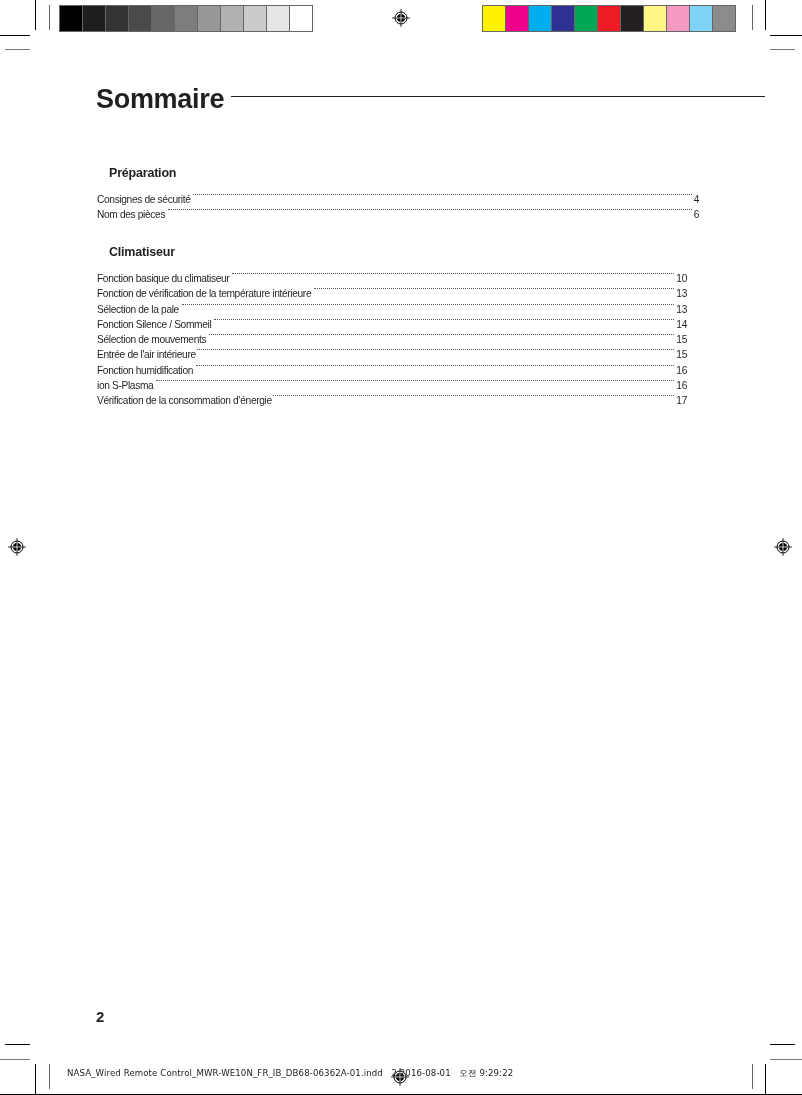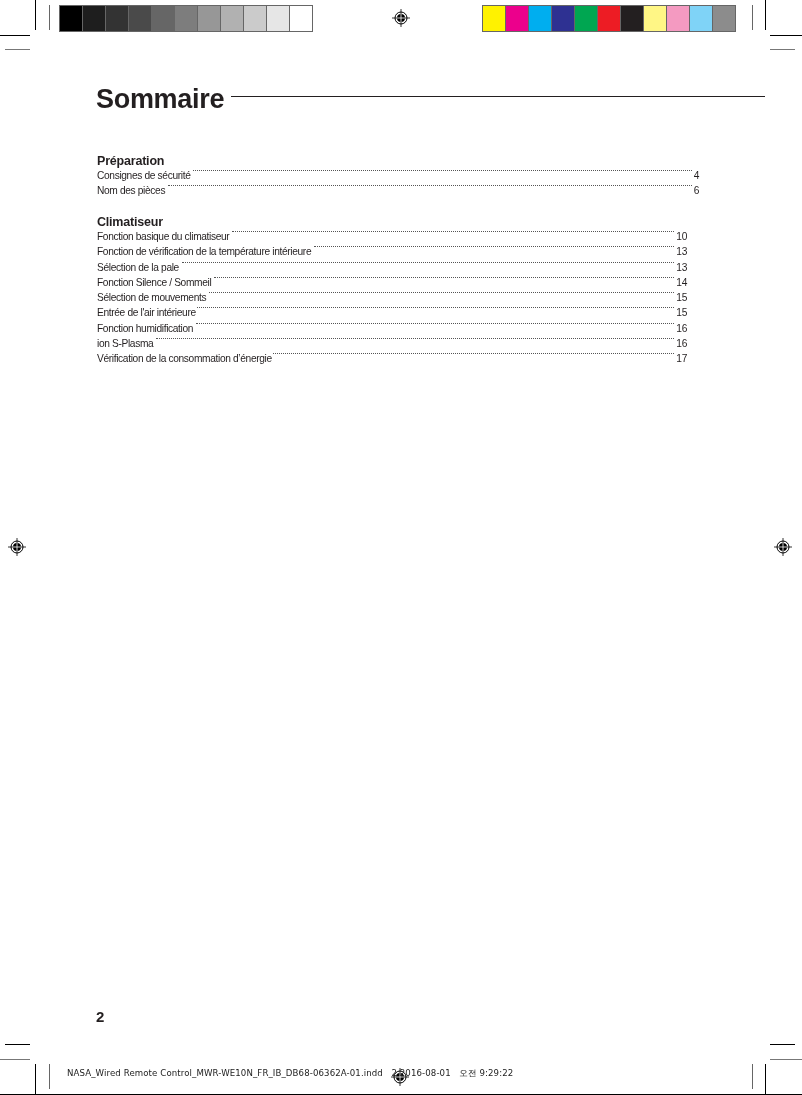--- a/index.html
+++ b/index.html
@@ -21,21 +21,21 @@
   .reg { position: absolute; width: 18px; height: 18px; }
   .reg svg { width: 18px; height: 18px; display: block; }
 
   
   .title { position: absolute; left: 96px; top: 84px; font-size: 27px; font-weight: bold;
            letter-spacing: -0.3px; color: #231f20; margin: 0; }
   .title-rule { position: absolute; left: 231px; top: 96px; width: 534px; height: 1px; background: #231f20; }
 
   
   .toc { position: absolute; left: 97px; width: 602px; }
-  .section-title { font-size: 12.5px; font-weight: bold; margin: 0; height: 16px; line-height: 16px;
+  .section-title { font-size: 12.5px; font-weight: bold; margin: 12px; height: 16px; line-height: 16px;
                    letter-spacing: -0.2px; }
   .toc-row { display: flex; align-items: flex-start; font-size: 10.2px; letter-spacing: -0.35px;
              height: 15.3px; line-height: 13px; white-space: nowrap; }
   .toc-label { flex: 0 0 auto; }
   .toc-dots { flex: 1 1 auto; border-bottom: 1px dotted #555; margin: 0 2px 3px 3px; height: 1px; }
   .toc-page { flex: 0 0 auto; text-align: right; }
   .toc-row.tight .toc-dots { margin-left: 1px; }
 
   .page-number { position: absolute; left: 96px; top: 1008px; font-size: 15px; font-weight: bold; }
 
@@ -147,21 +147,21 @@
     <span class="toc-dots"></span>
     <span class="toc-page">4</span>
   </div>
   <div class="toc-row">
     <span class="toc-label">Nom des pièces</span>
     <span class="toc-dots"></span>
     <span class="toc-page">6</span>
   </div>
 </div>
 
-<div class="toc" style="top:214px; width:590px;">
+<div class="toc" style="top:232px; width:590px;">
   <h2 class="section-title">Climatiseur</h2>
   <div class="toc-row">
     <span class="toc-label">Fonction basique du climatiseur</span>
     <span class="toc-dots"></span>
     <span class="toc-page">10</span>
   </div>
   <div class="toc-row">
     <span class="toc-label">Fonction de vérification de la température intérieure</span>
     <span class="toc-dots"></span>
     <span class="toc-page">13</span>

